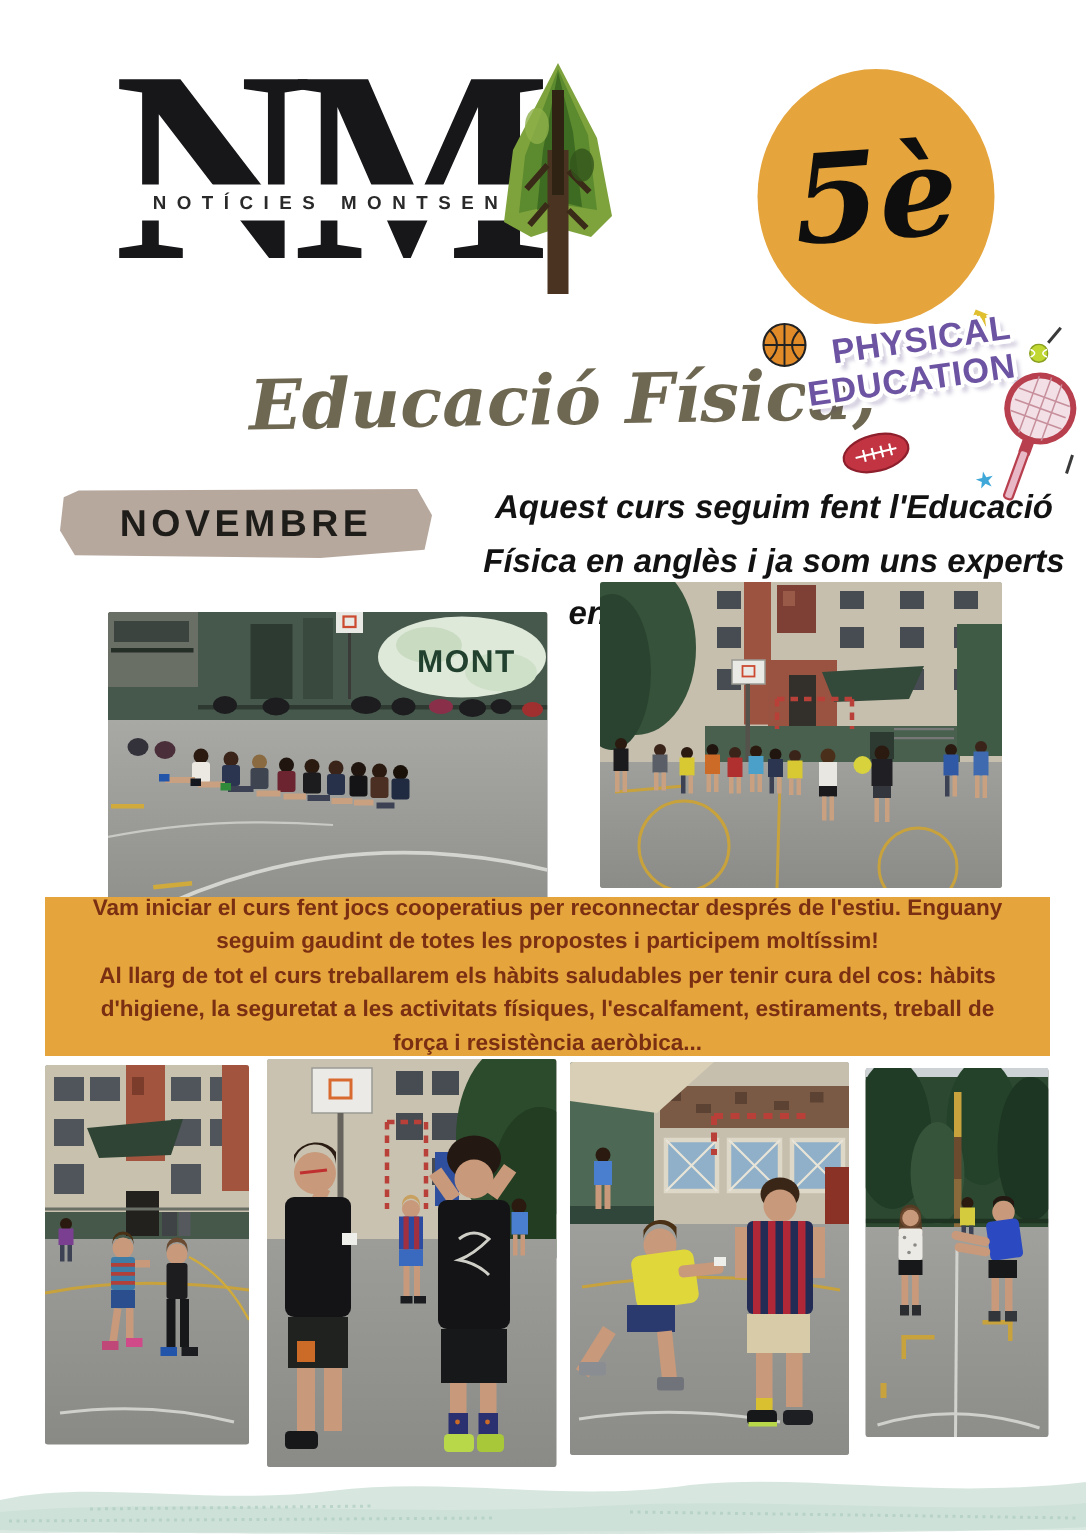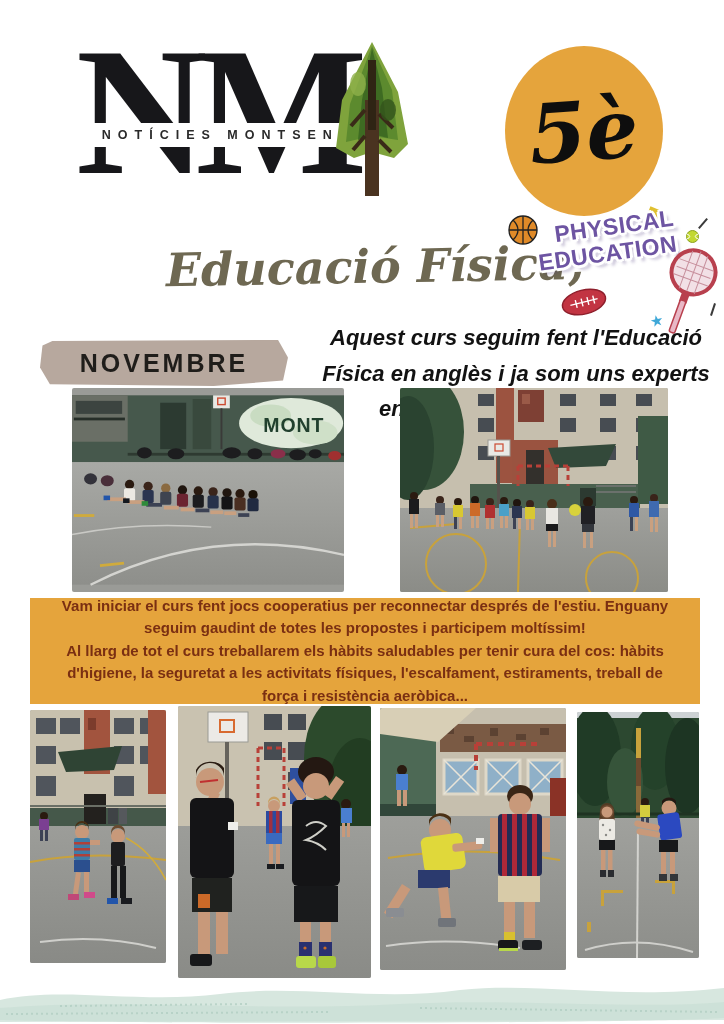--- a/index.html
+++ b/index.html
@@ -36,31 +36,31 @@
                        3px 0 0 #fff,-3px 0 0 #fff,0 3px 0 #fff,0 -3px 0 #fff,
                        4px 5px 3px rgba(70,50,120,.30);}
   .pe1{left:56px;top:10px;}
   .pe2{left:40px;top:37px;}
   .spot{position:absolute;}
   .sq{width:11px;height:11px;background:#E0C030;transform:rotate(22deg);}
   .star{color:#3FA8D8;font-size:15px;line-height:15px;}
   .tick{width:2px;height:13px;background:#3a3a3a;}
 
   
-  .month{position:absolute;left:40px;top:340px;width:248px;height:46px;background:#B7A89E;
+  .month{position:absolute;left:40px;top:326px;width:248px;height:46px;background:#B7A89E;
          display:flex;align-items:center;justify-content:center;
          clip-path:polygon(1% 12%,5% 2%,96% 0%,100% 38%,98% 88%,70% 100%,4% 96%,0% 60%);}
   .month-txt{font-weight:700;font-size:25px;letter-spacing:3px;color:#1f1d1a;}
   .intro{position:absolute;left:320px;top:320px;width:392px;text-align:center;
          font-style:italic;font-weight:700;font-size:22px;line-height:1.62;color:#121212;}
 
   
   .photo{position:absolute;overflow:hidden;border-radius:2px;background:#9a9b97;}
   .photo svg{display:block;width:100%;height:100%;}
-  #photo-1{left:72px;top:388px;width:272px;height:204px;}
+  #photo-1{left:72px;top:408px;width:293px;height:204px;}
   #photo-2{left:400px;top:388px;width:268px;height:204px;}
   #photo-a{left:30px;top:710px;width:136px;height:253px;}
   #photo-b{left:178px;top:706px;width:193px;height:272px;}
   #photo-c{left:380px;top:708px;width:186px;height:262px;}
   #photo-d{left:577px;top:712px;width:122px;height:246px;}
 
   
   .highlight{position:absolute;left:30px;top:598px;width:670px;height:106px;background:#E5A43C;
              box-sizing:border-box;padding:24px 26px;display:flex;flex-direction:column;
              justify-content:center;text-align:center;color:#7A2F12;

